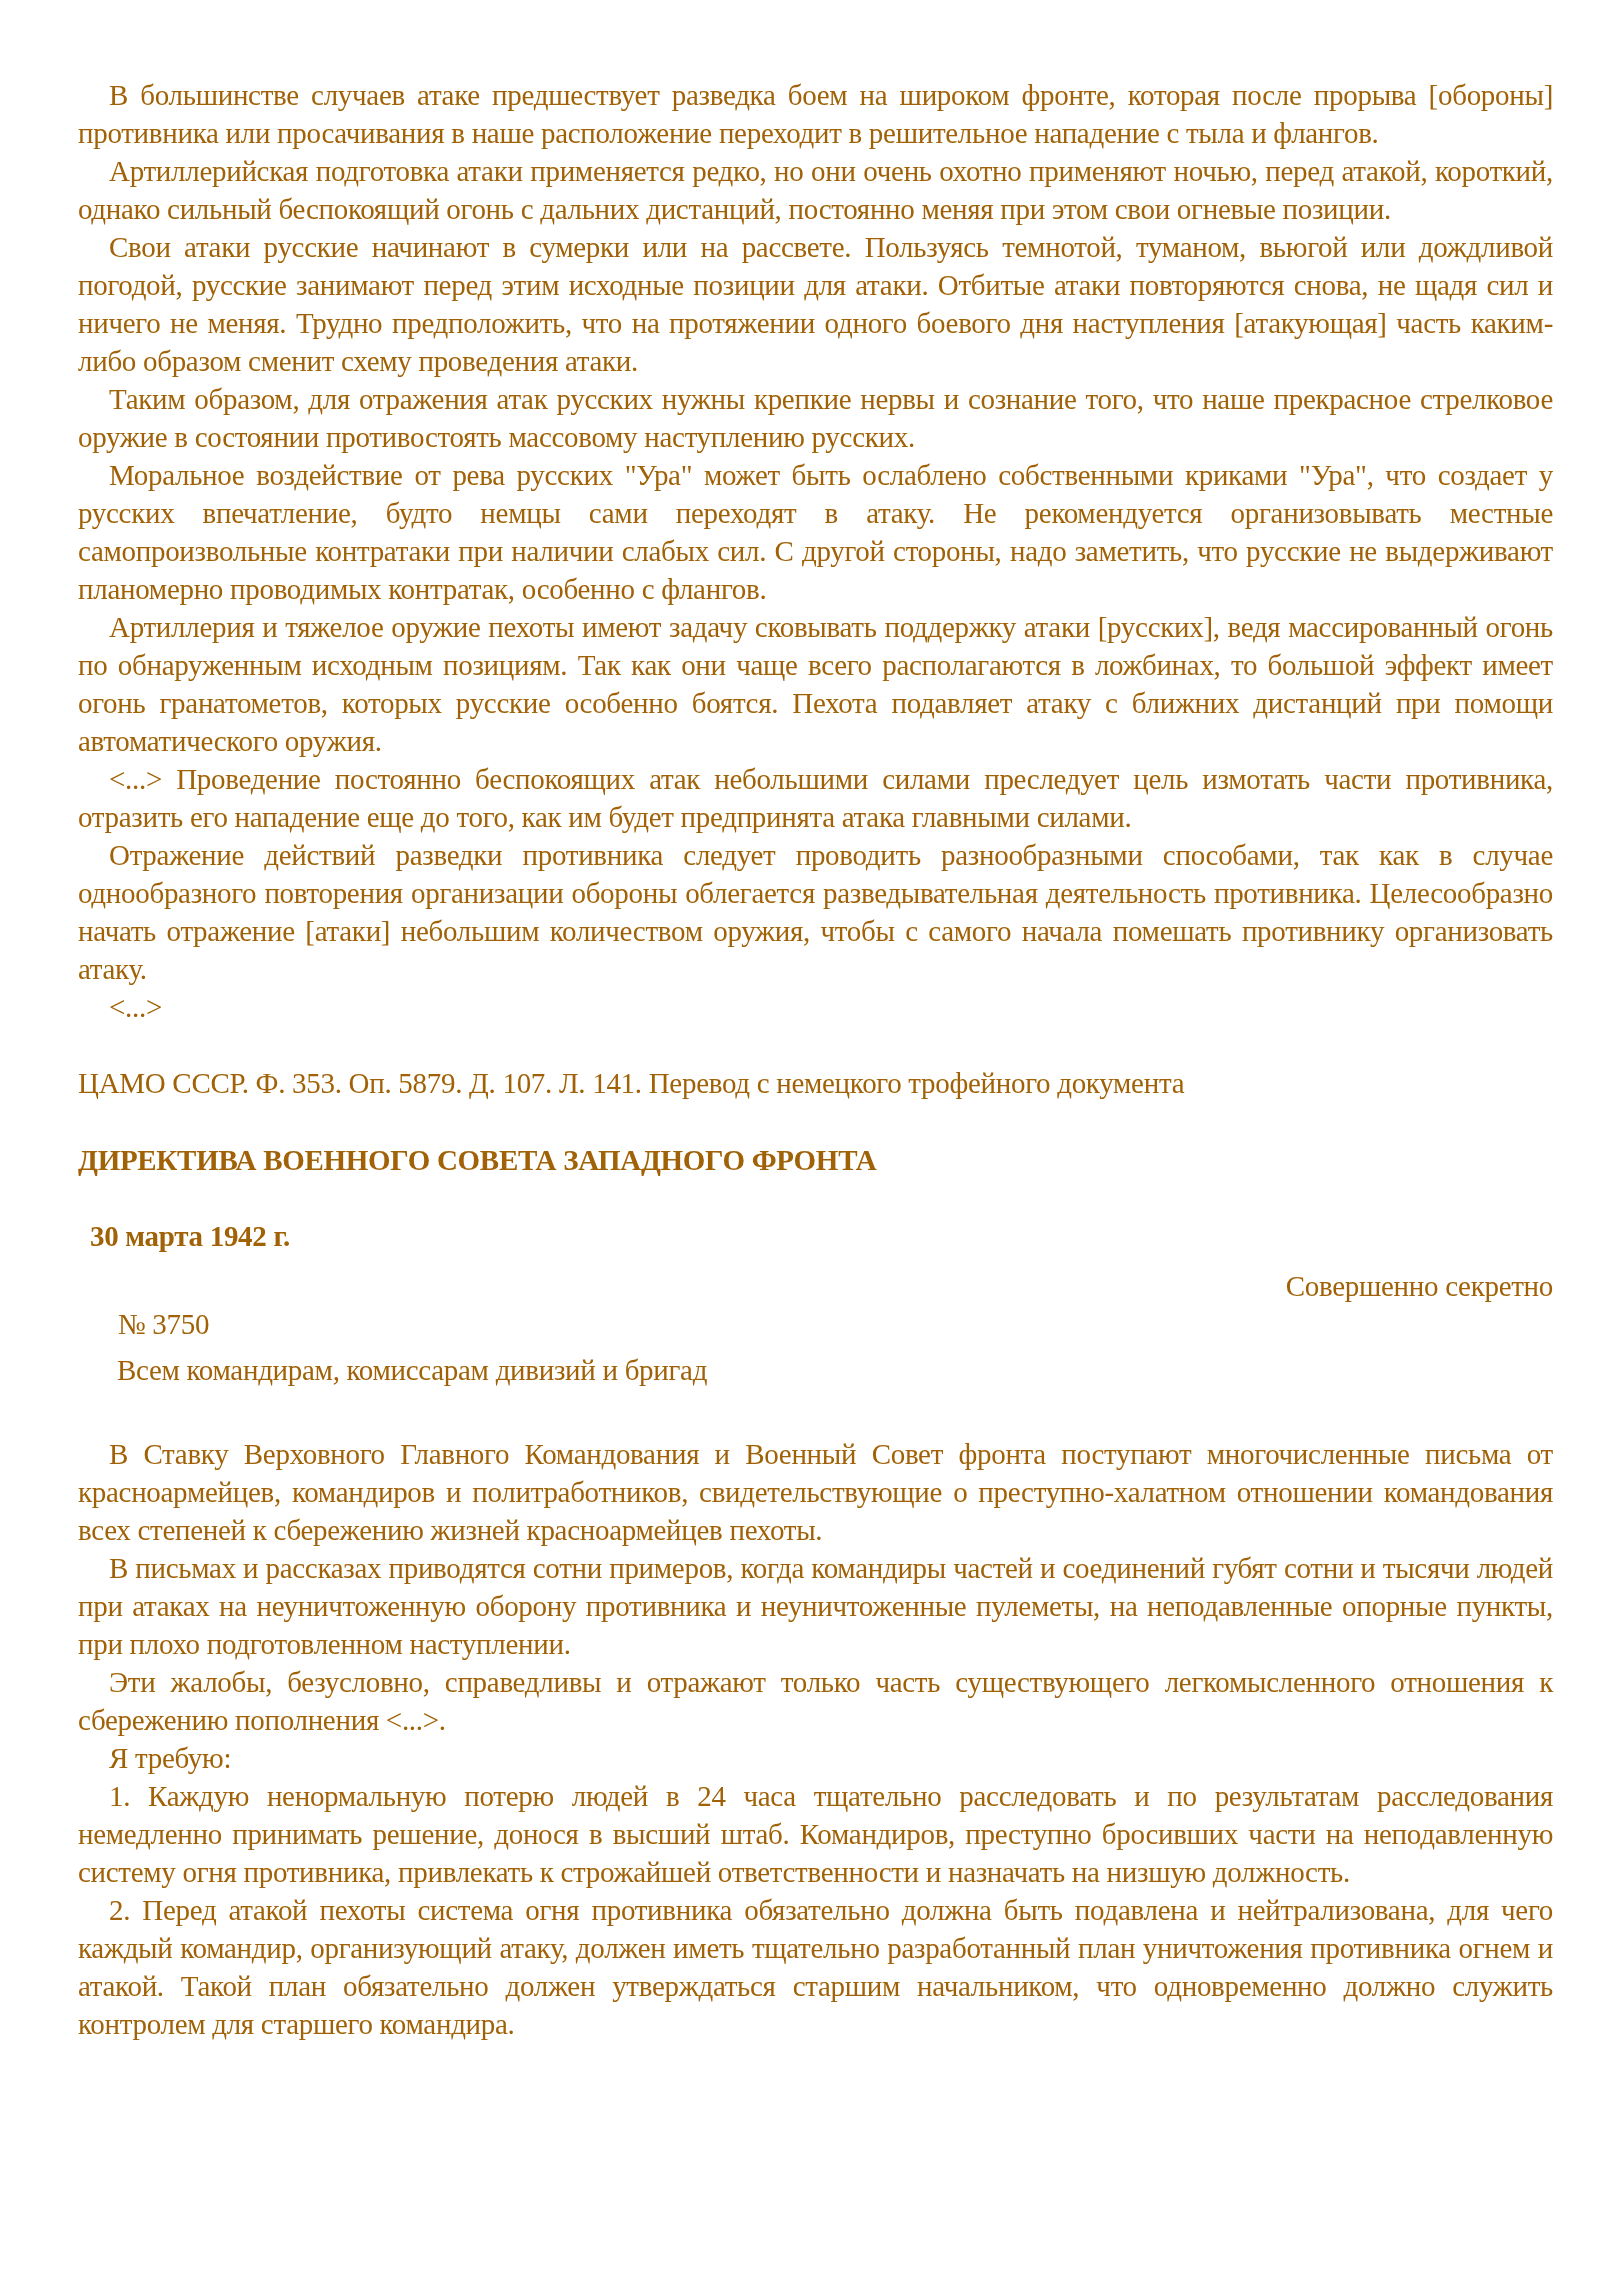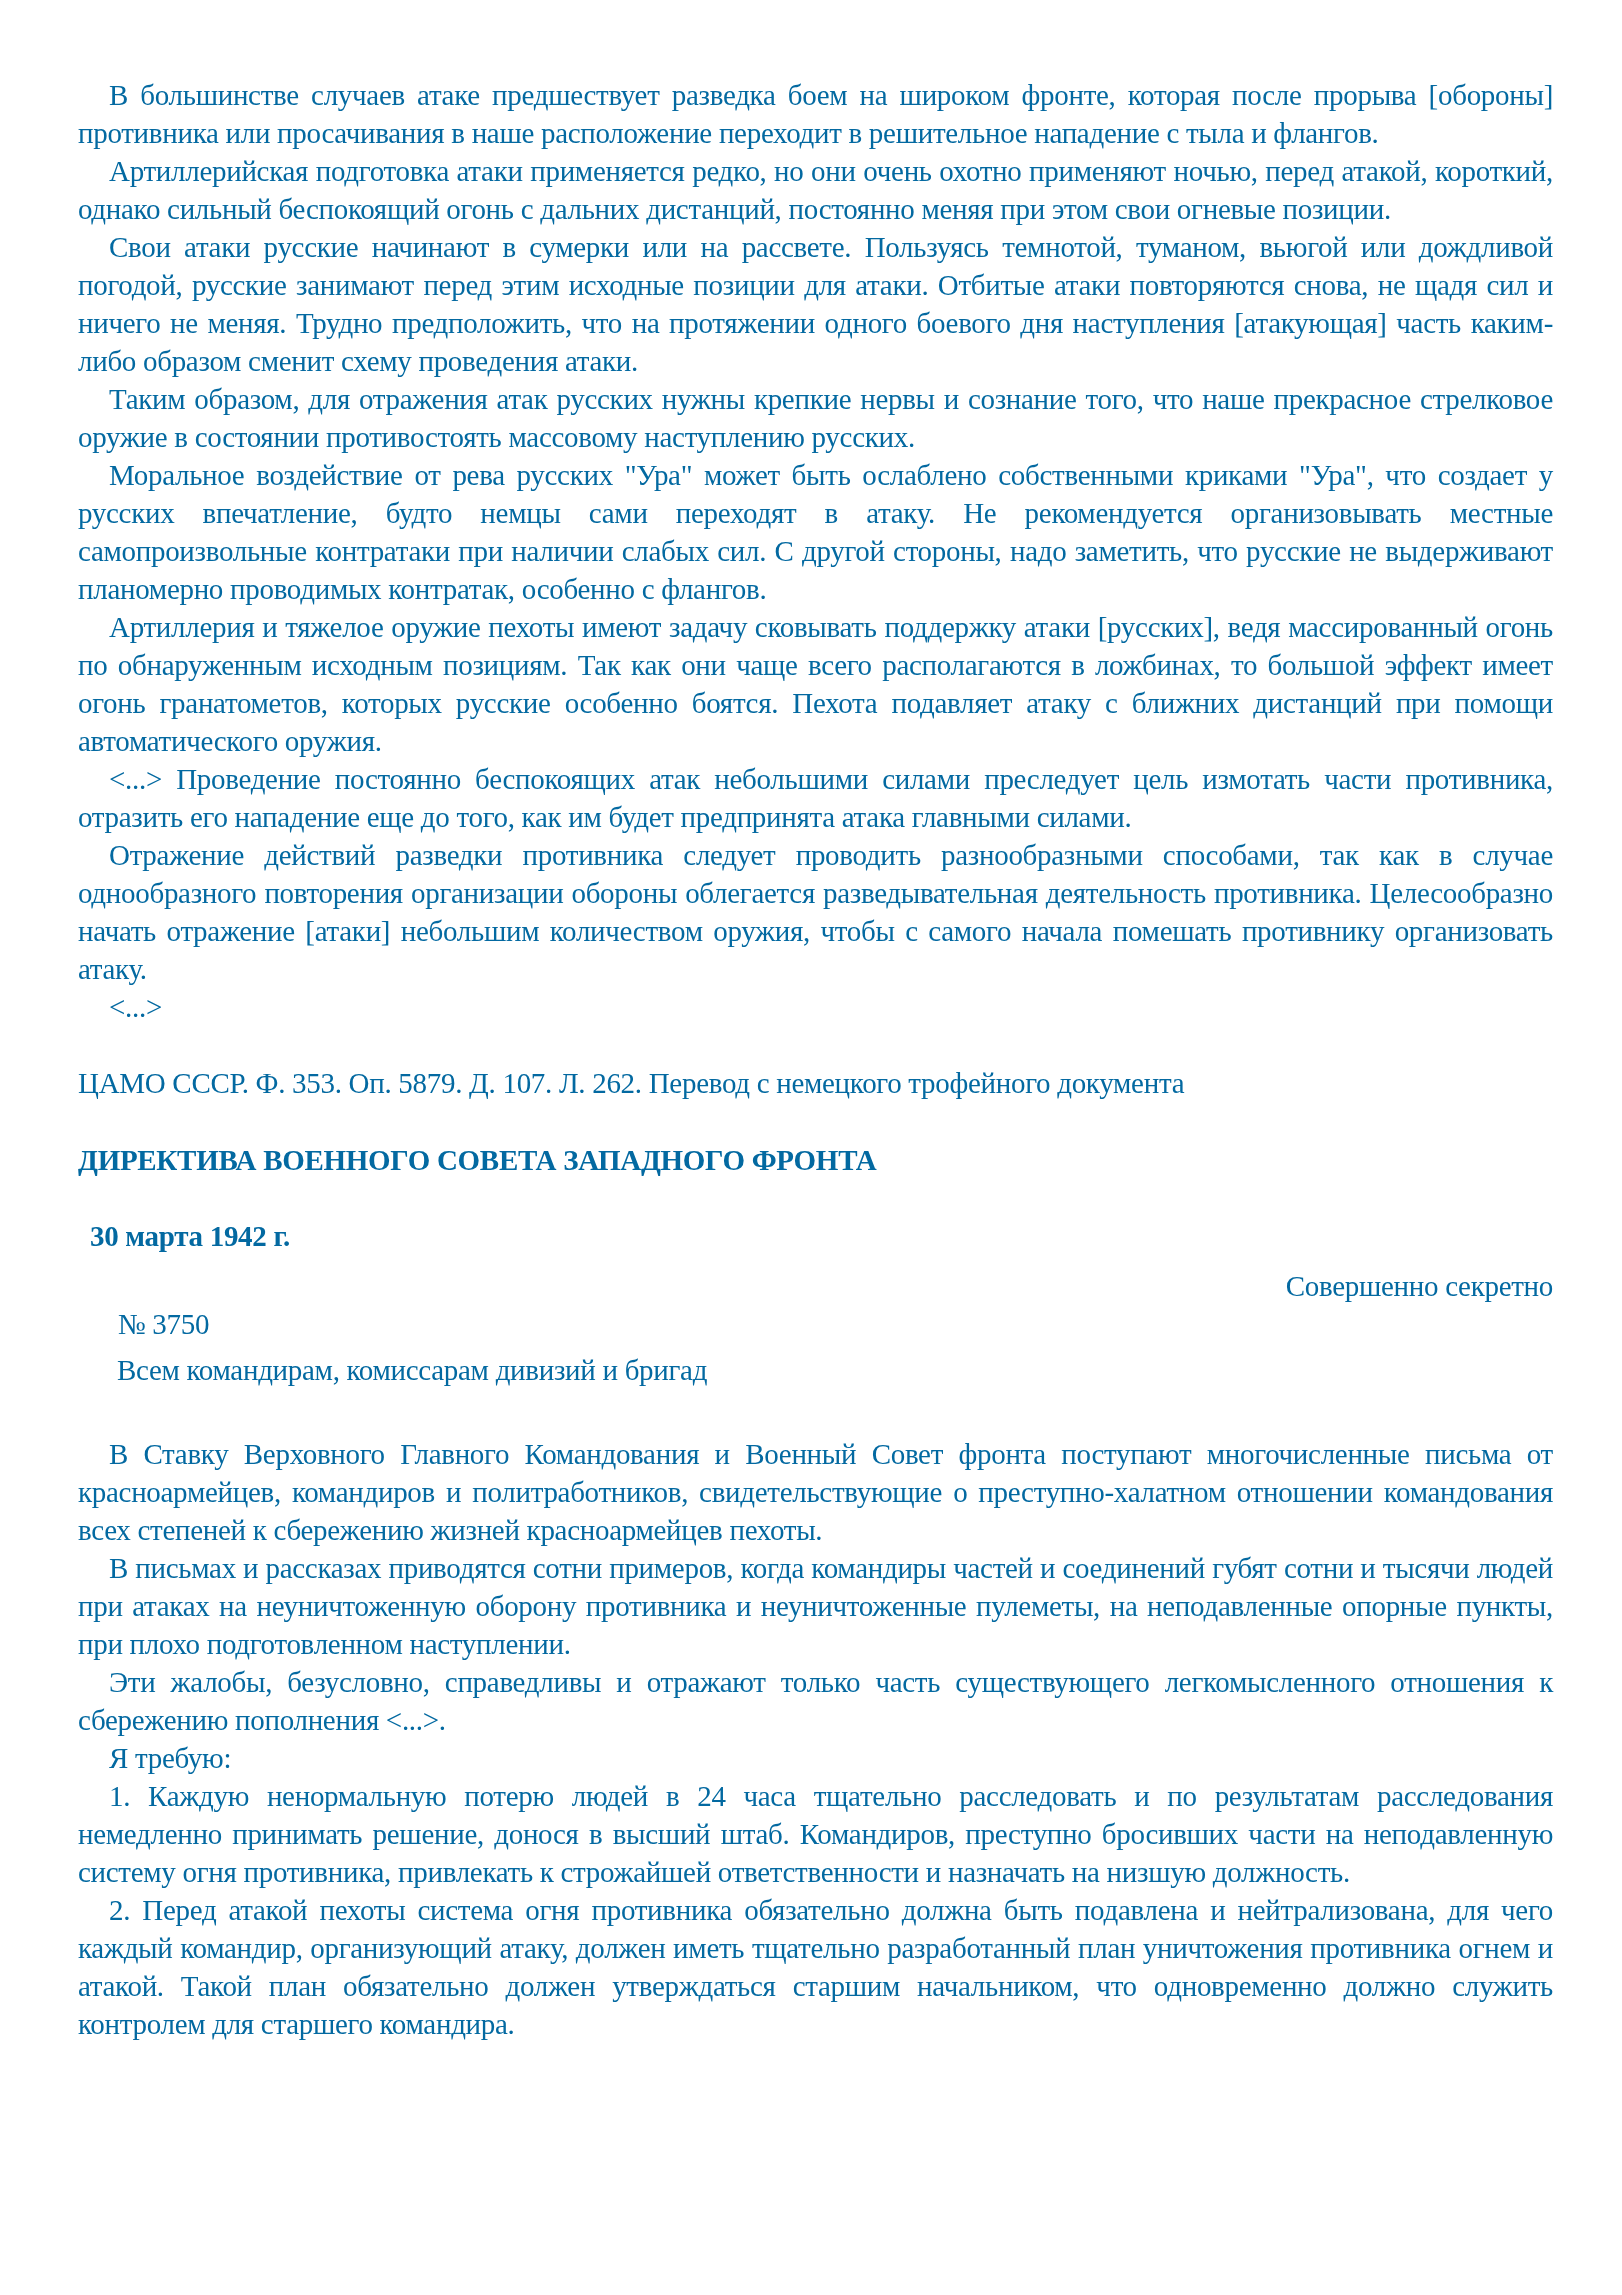--- a/index.html
+++ b/index.html
@@ -1,20 +1,20 @@
 <!DOCTYPE html>
 <html style="font-size:13.2px"><head>
 <meta charset="utf-8">
 <style>
   html, body { margin: 0; padding: 0; background: #ffffff; }
   body { width: 1623px; height: 2295px; position: relative; overflow: hidden; }
   .page {
     position: absolute; left: 78px; top: 76px; width: 1475px;
     font-family: "Liberation Serif", serif;
-    font-size: 29px; line-height: 38px; color: #0369a1;
+    font-size: 29px; line-height: 38px; color: #a16207;
     letter-spacing: -0.3px;
   }
   .p { text-align: justify; text-indent: 31px; margin: 0; }
   .ellipsis { margin: 0; padding-left: 31px; }
   .cite { margin: 0; margin-top: 38px; }
   .title { margin: 0; margin-top: 39px; }
   .date { margin: 12px; margin-top: 38px; font-weight: bold; }
   .secret { margin: 0; padding-left: 8.3px; text-align: right; }
   .number { margin: 0; padding-left: 40px; }
   .addressee { margin: 8px; padding-left: 31px; }
@@ -27,21 +27,21 @@
   <section>
     <p class="p">В большинстве случаев атаке предшествует разведка боем на широком фронте, которая после прорыва [обороны] противника или просачивания в наше расположение переходит в решительное нападение с тыла и флангов.</p>
     <p class="p">Артиллерийская подготовка атаки применяется редко, но они очень охотно применяют ночью, перед атакой, короткий, однако сильный беспокоящий огонь с дальних дистанций, постоянно меняя при этом свои огневые позиции.</p>
     <p class="p">Свои атаки русские начинают в сумерки или на рассвете. Пользуясь темнотой, туманом, вьюгой или дождливой погодой, русские занимают перед этим исходные позиции для атаки. Отбитые атаки повторяются снова, не щадя сил и ничего не меняя. Трудно предположить, что на протяжении одного боевого дня наступления [атакующая] часть каким-либо образом сменит схему проведения атаки.</p>
     <p class="p">Таким образом, для отражения атак русских нужны крепкие нервы и сознание того, что наше прекрасное стрелковое оружие в состоянии противостоять массовому наступлению русских.</p>
     <p class="p">Моральное воздействие от рева русских "Ура" может быть ослаблено собственными криками "Ура", что создает у русских впечатление, будто немцы сами переходят в атаку. Не рекомендуется организовывать местные самопроизвольные контратаки при наличии слабых сил. С другой стороны, надо заметить, что русские не выдерживают планомерно проводимых контратак, особенно с флангов.</p>
     <p class="p">Артиллерия и тяжелое оружие пехоты имеют задачу сковывать поддержку атаки [русских], ведя массированный огонь по обнаруженным исходным позициям. Так как они чаще всего располагаются в ложбинах, то большой эффект имеет огонь гранатометов, которых русские особенно боятся. Пехота подавляет атаку с ближних дистанций при помощи автоматического оружия.</p>
     <p class="p">&lt;...&gt; Проведение постоянно беспокоящих атак небольшими силами преследует цель измотать части противника, отразить его нападение еще до того, как им будет предпринята атака главными силами.</p>
     <p class="p">Отражение действий разведки противника следует проводить разнообразными способами, так как в случае однообразного повторения организации обороны облегается разведывательная деятельность противника. Целесообразно начать отражение [атаки] небольшим количеством оружия, чтобы с самого начала помешать противнику организовать атаку.</p>
     <p class="ellipsis">&lt;...&gt;</p>
-    <p class="cite">ЦАМО СССР. Ф. 353. Оп. 5879. Д. 107. Л. 262. Перевод с немецкого трофейного документа</p>
+    <p class="cite">ЦАМО СССР. Ф. 353. Оп. 5879. Д. 107. Л. 141. Перевод с немецкого трофейного документа</p>
   </section>
 
   <section>
     <h1 class="title" style="font-size:29px;font-weight:bold;line-height:38px;">ДИРЕКТИВА ВОЕННОГО СОВЕТА ЗАПАДНОГО ФРОНТА</h1>
     <p class="date">30 марта 1942 г.</p>
     <p class="secret">Совершенно секретно</p>
     <p class="number">№ 3750</p>
     <p class="addressee">Всем командирам, комиссарам дивизий и бригад</p>
     <div class="gap"></div>
     <p class="p">В Ставку Верховного Главного Командования и Военный Совет фронта поступают многочисленные письма от красноармейцев, командиров и политработников, свидетельствующие о преступно-халатном отношении командования всех степеней к сбережению жизней красноармейцев пехоты.</p>

